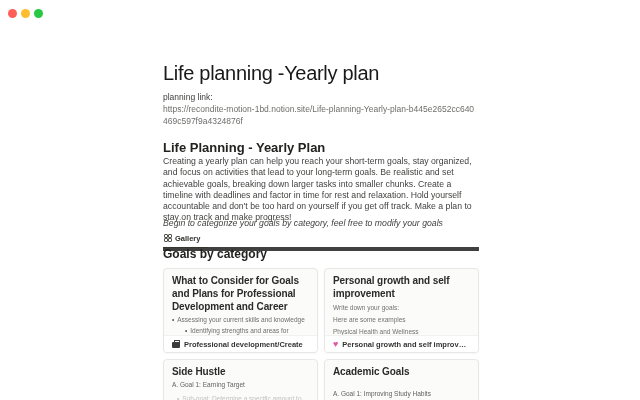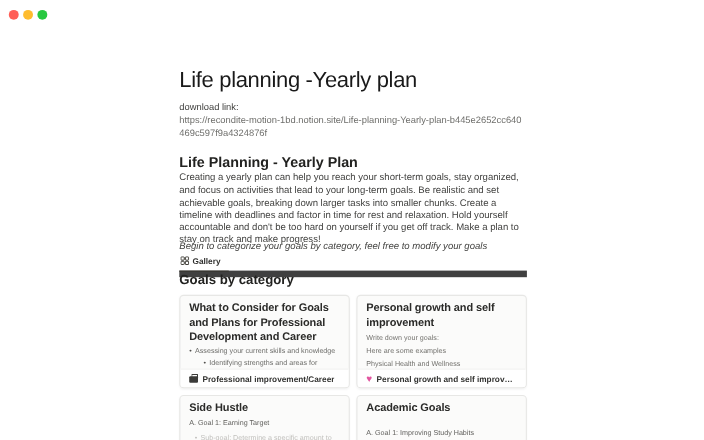--- a/index.html
+++ b/index.html
@@ -43,21 +43,21 @@
     font-size:8.7px; line-height:11.3px; color:#424240;
   }
   .subtitle {
     position:absolute; top:218px; left:0; width:316px;
     font-size:8.7px; color:#424240;font-style:italic;
   }
 
   
   .tabbar {
     position:absolute; top:228px; left:0; width:316px;
-    border-bottom:6px solid #404040;
+    border-bottom:4px solid #404040;
   }
   .tab {
     display:inline-flex; align-items:center; gap:3px;
     font-size:7.5px; color:#2f2f2d; font-weight:600;
     padding:2px 8px 4px 1px;
     border-bottom:1.5px solid #37352f; margin-bottom:-1px;
     cursor:pointer;
   }
   .tab svg { display:block; }
 
@@ -120,21 +120,21 @@
 <div class="traffic">
   <div class="dot red"></div>
   <div class="dot yellow"></div>
   <div class="dot green"></div>
 </div>
 
 <div class="content">
 
   <h1 class="page-title">Life planning -Yearly plan</h1>
 
-  <div class="download-label">download link:</div>
+  <div class="download-label">planning link:</div>
 
   <div class="download-url">https://recondite-motion-1bd.notion.site/Life-planning-Yearly-plan-b445e2652cc640469c597f9a4324876f</div>
 
   <h2 class="section-heading">Life Planning - Yearly Plan</h2>
 
   <p class="intro">Creating a yearly plan can help you reach your short-term goals, stay organized, and focus on activities that lead to your long-term goals. Be realistic and set achievable goals, breaking down larger tasks into smaller chunks. Create a timeline with deadlines and factor in time for rest and relaxation. Hold yourself accountable and don't be too hard on yourself if you get off track. Make a plan to stay on track and make progress!</p>
 
   <p class="subtitle">Begin to categorize your goals by category, feel free to modify your goals</p>
 
   <div class="tabbar">
@@ -162,21 +162,21 @@
             <span>Assessing your current skills and knowledge</span>
           </div>
           <div class="bullet-row indent">
             <span class="b">•</span>
             <span>Identifying strengths and areas for</span>
           </div>
         </div>
       </div>
       <div class="card-footer">
         <span class="briefcase"></span>
-        <span class="footer-label">Professional improvement/Career</span>
+        <span class="footer-label">Professional development/Create</span>
       </div>
     </div>
 
     <div class="card">
       <div class="card-preview">
         <div class="card-title">Personal growth and self improvement</div>
         <div class="card-line first">Write down your goals:</div>
         <div class="card-line">Here are some examples</div>
         <div class="card-line">Physical Health and Wellness</div>
 

